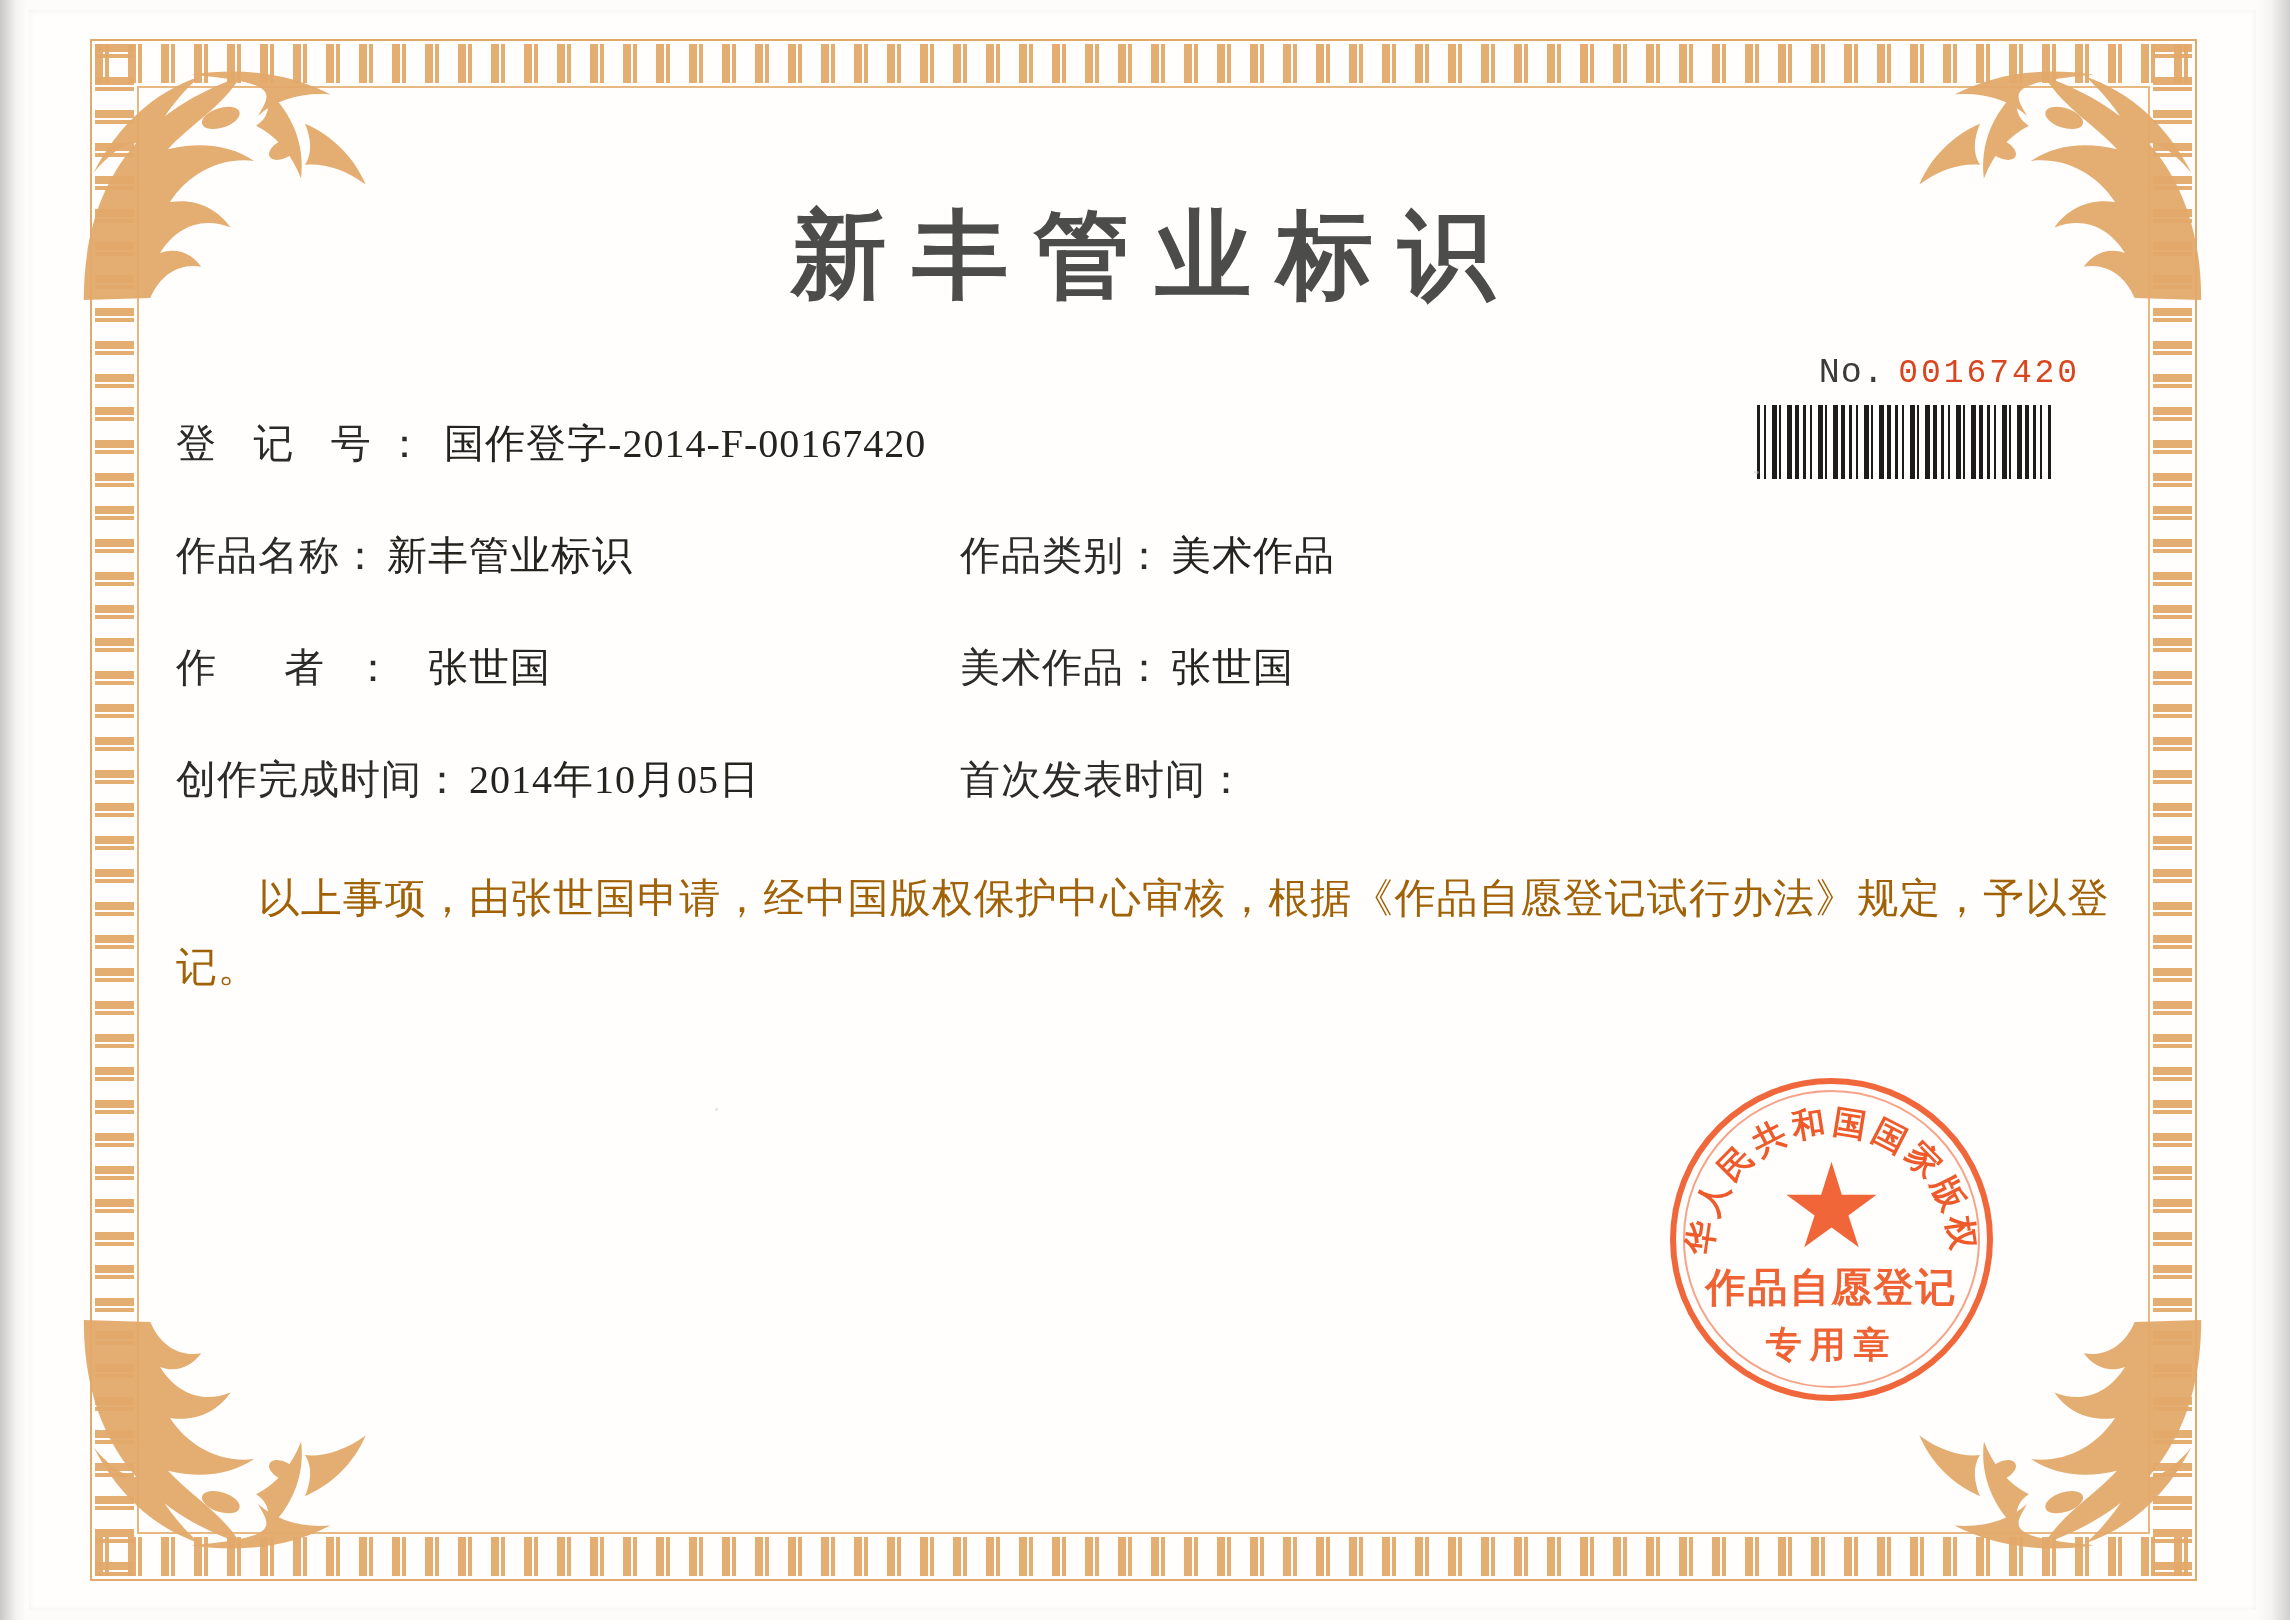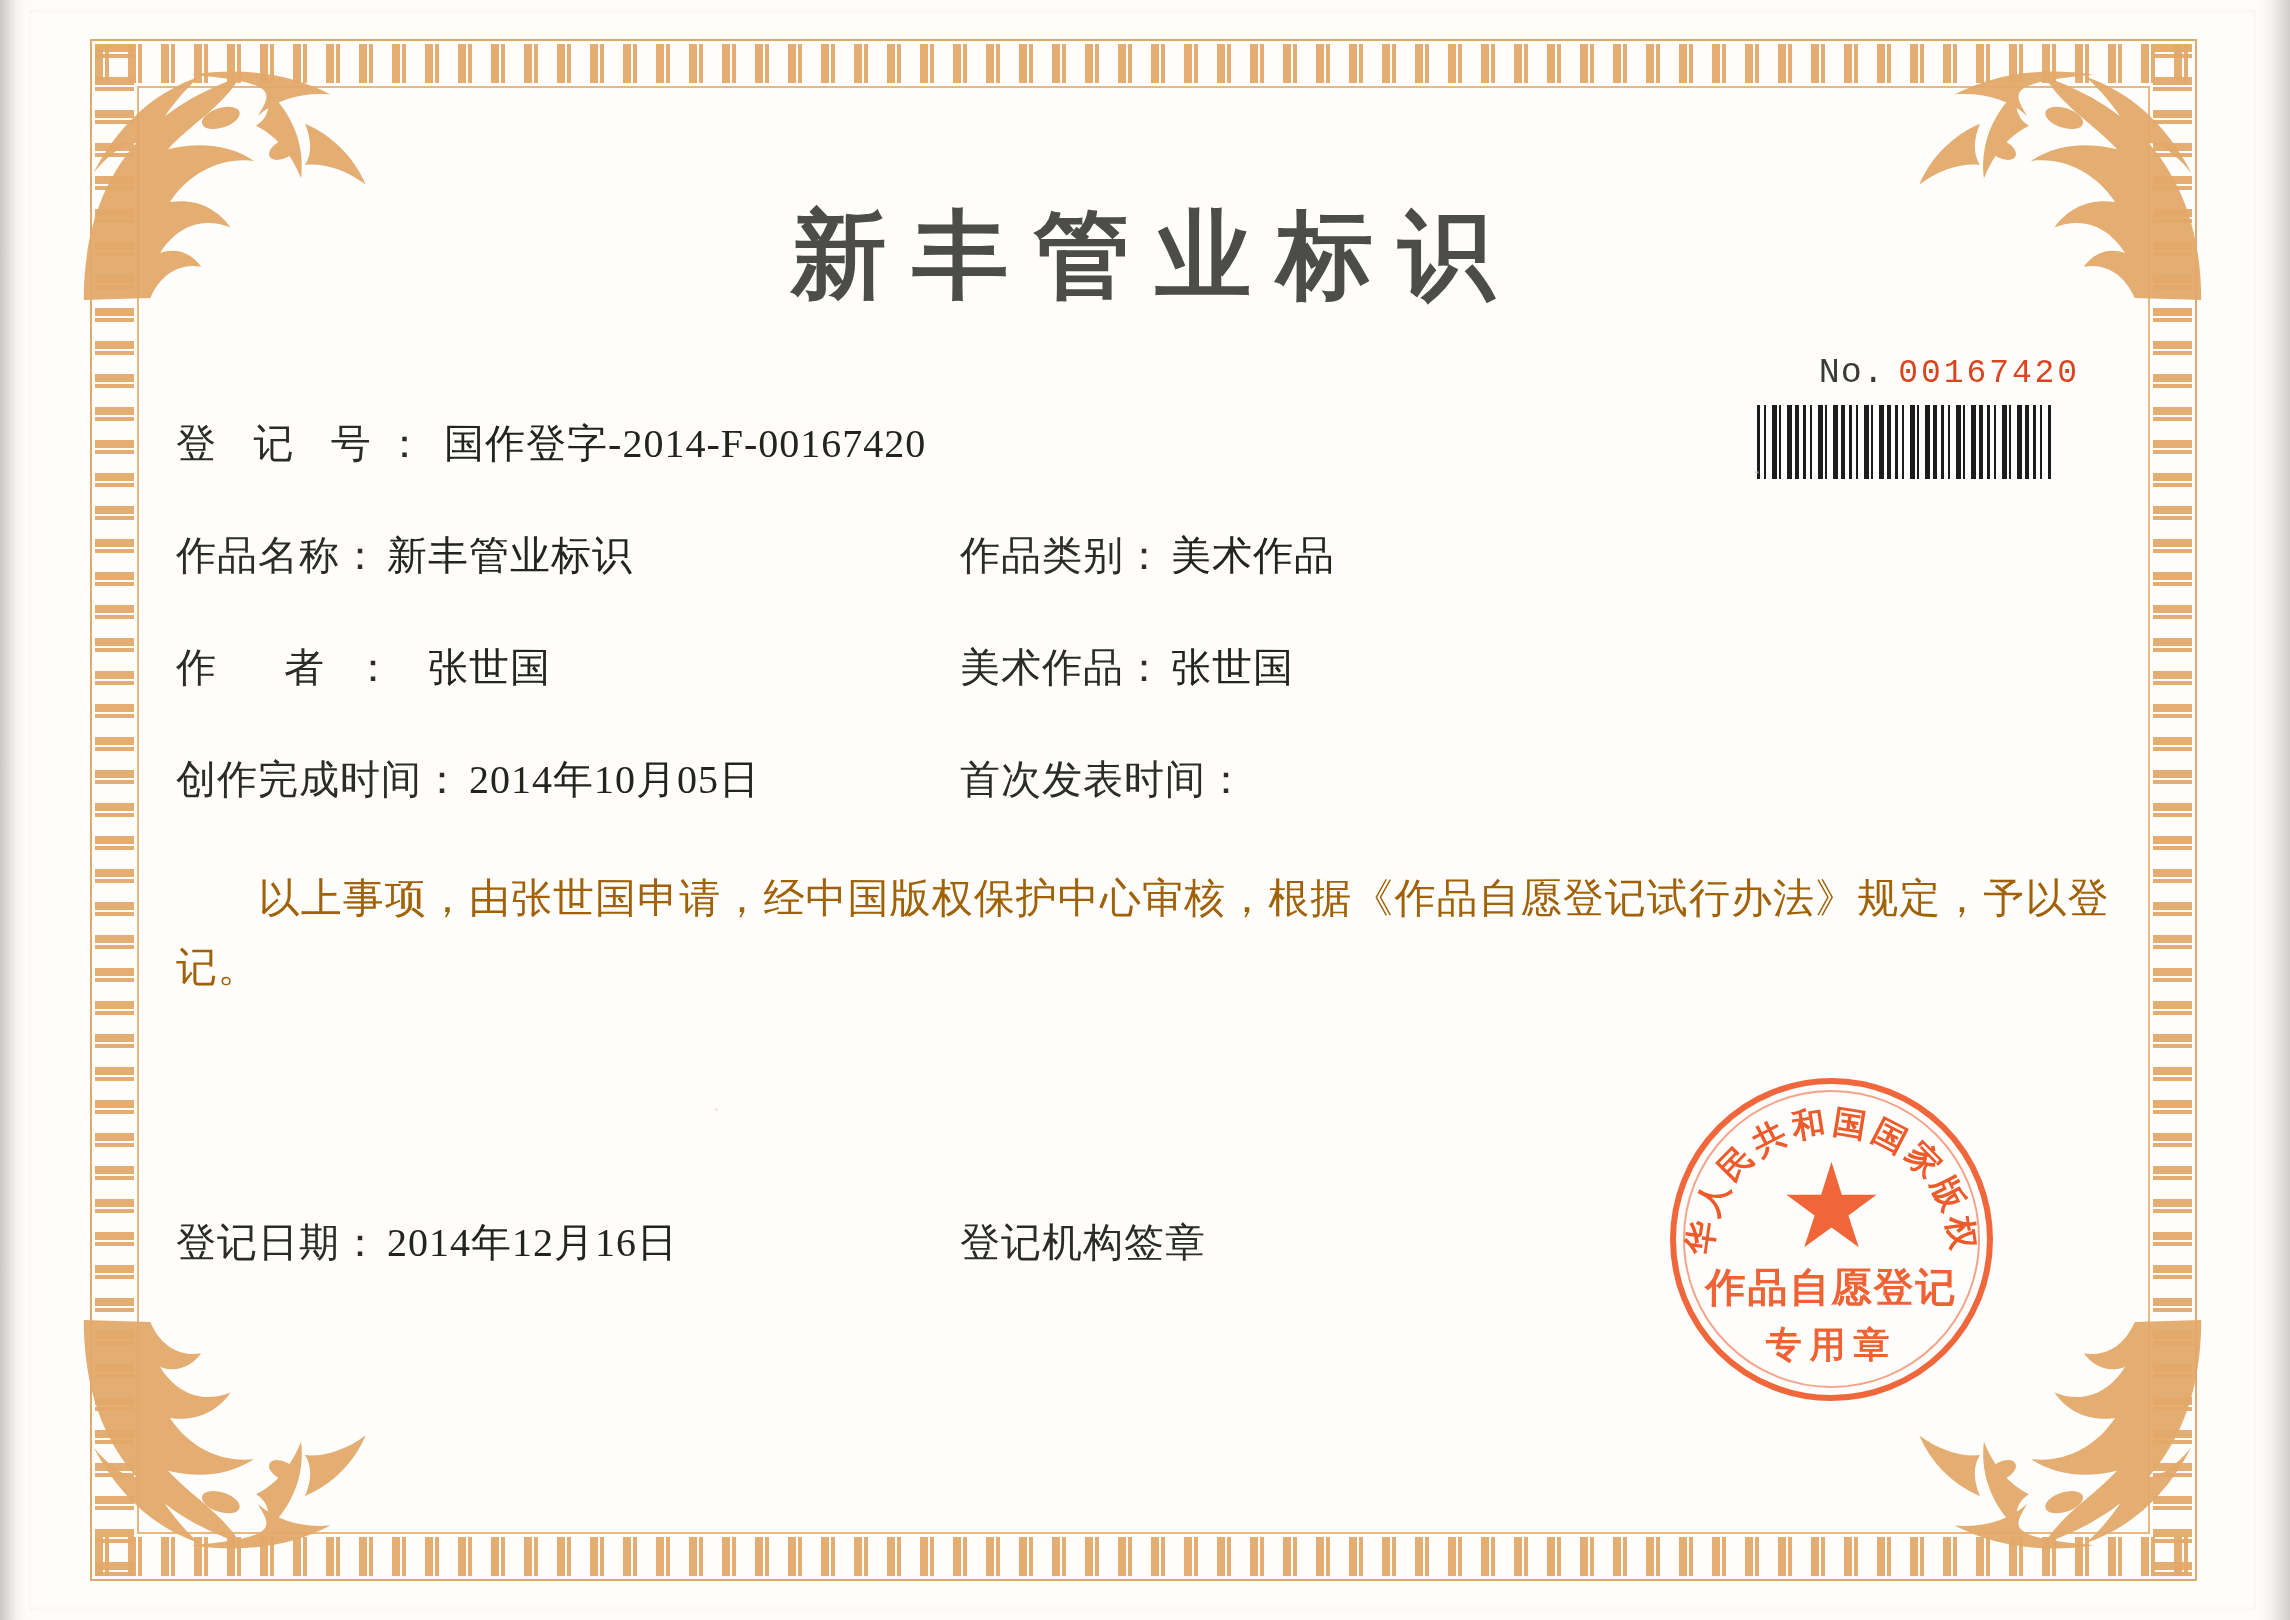--- a/index.html
+++ b/index.html
@@ -420,29 +420,20 @@
           <div class="cell">
             <span class="label">首次发表时间：</span>
             <span class="value"></span>
           </div>
         </div>
 
       </div>
 
       <div class="body-text"><span class="indent"></span><span>以上事项，由张世国申请，经中国版权保护中心审核，根据《作品自愿登记试行办法》规定，予以登记。</span></div>
 
-      <div class="footer">
-        <div class="f-left">
-          <span class="label">登记日期：</span>
-          <span class="value">2014年12月16日</span>
-        </div>
-        <div class="f-right">
-          <span class="label">登记机构签章</span>
-        </div>
-      </div>
 
       <div class="seal">
         <div class="ring"></div>
         <div class="ring2"></div>
         <svg class="arc-text" viewBox="0 0 330 330">
           <defs>
             <path id="arcpath" d="M 42,180 A 123,123 0 0 1 288,180"></path>
           </defs>
           <text>
             <textPath href="#arcpath" startOffset="50%" text-anchor="middle">中华人民共和国国家版权局</textPath>

